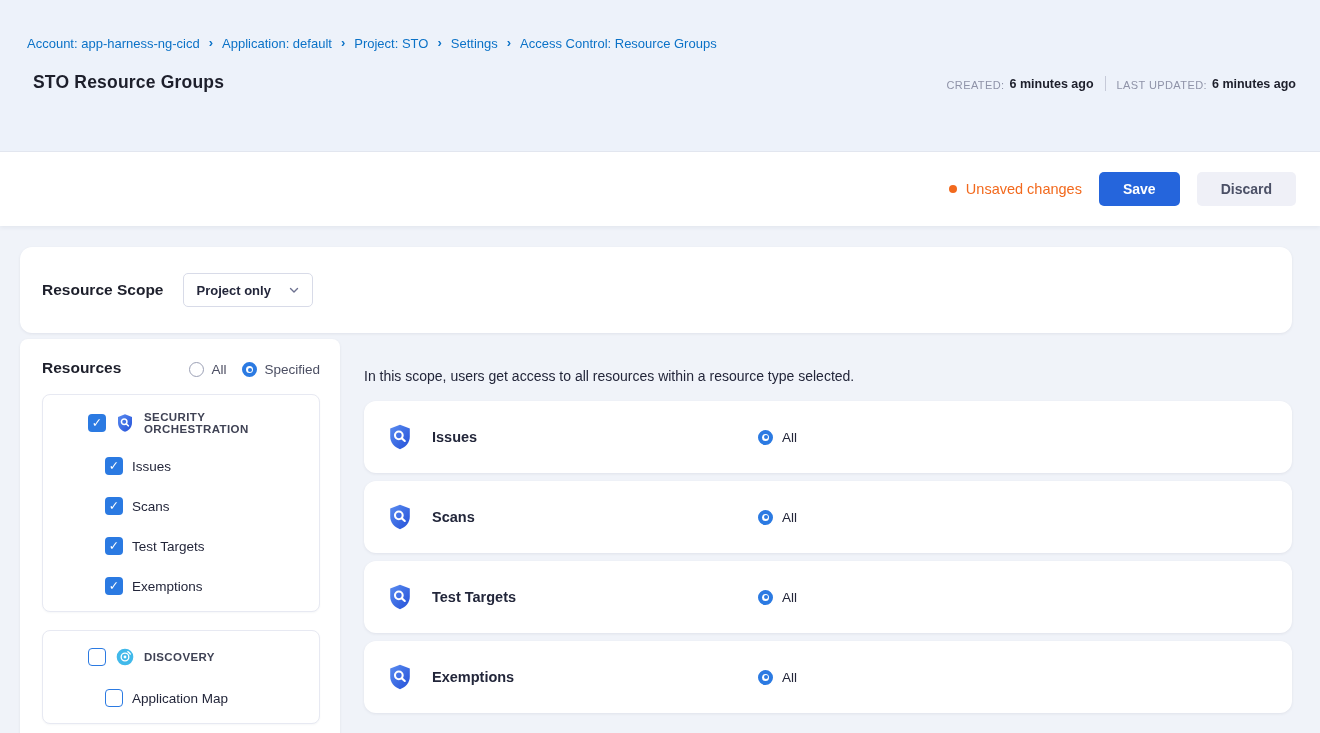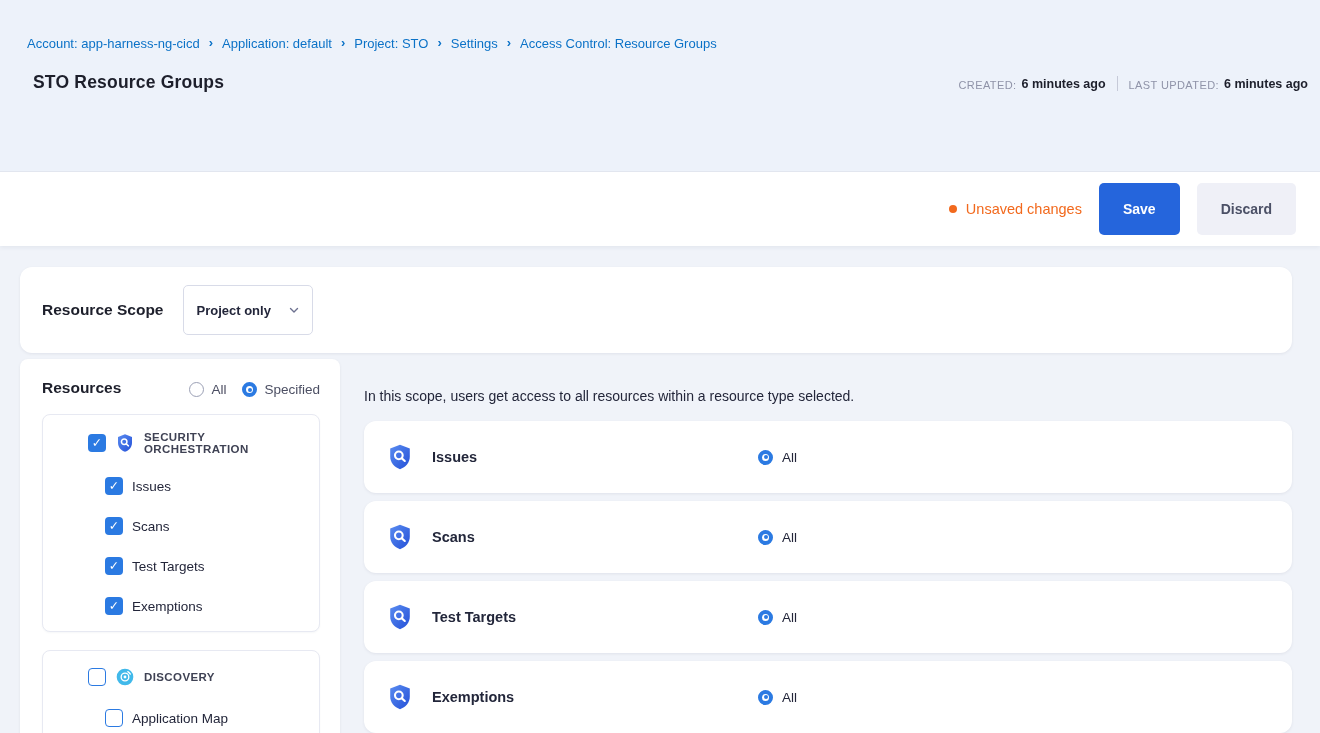--- a/index.html
+++ b/index.html
@@ -6,22 +6,22 @@
   html, body { width: 1320px; height: 733px; overflow: hidden; }
   body {
     font-family: "Liberation Sans", "DejaVu Sans", sans-serif;
     background: #f0f3f9;
     color: #23263a;
   }
 
   
   .page-header {
     background: #edf2fa;
-    padding: 36px 12px 0 27px;
-    height: 172px;
+    padding: 36px 24px 0 27px;
+    height: 152px;
     border-bottom: 1px solid #e3e7f0;
   }
   .breadcrumb { display: flex; align-items: center; gap: 9px; font-size: 13px; }
   .breadcrumb a { color: #0b72c7; text-decoration: none; cursor: pointer; }
   .crumb-sep { color: #0b72c7; font-size: 13px; font-weight: bold; transform: translateY(-1px); }
   .title-row { display: flex; align-items: flex-end; justify-content: space-between; margin-top: 21px; padding-left: 6px; }
   .page-title { font-size: 17.5px; font-weight: 700; color: #1d1f2b; letter-spacing: .2px; }
   .meta { display: flex; align-items: flex-end; font-size: 12px; padding-bottom: 2px; }
   .meta-label { color: #8f93a8; font-size: 11px; letter-spacing: .4px; margin-right: 5px; }
   .meta-value { color: #1d1f2b; font-weight: 700; font-size: 12.5px; }
@@ -35,33 +35,33 @@
     align-items: center;
     padding: 0 24px 0 20px;
     box-shadow: 0 2px 4px rgba(40,48,80,.06);
     position: relative;
     z-index: 2;
   }
   .toolbar-desc { font-size: 14.5px; color: #1f2330; }
   .toolbar-right { margin-left: auto; display: flex; align-items: center; gap: 17px; }
   .unsaved { display: flex; align-items: center; gap: 9px; color: #f2691d; font-size: 14.5px; }
   .unsaved-dot { width: 8px; height: 8px; border-radius: 50%; background: #f2691d; }
-  .btn { border: none; border-radius: 5px; font-family: inherit; font-size: 14px; font-weight: 700; cursor: pointer; height: 52px; }
+  .btn { border: none; border-radius: 5px; font-family: inherit; font-size: 14px; font-weight: 700; cursor: pointer; height: 34px; }
   .btn-save { background: #2565dc; color: #fff; padding: 0 24px; }
   .btn-discard { background: #eff0f7; color: #4b5066; padding: 0 24px; }
 
   
   .main { padding: 21px 28px 0 20px; }
   .card { background: #fff; border-radius: 12px; box-shadow: 0 1px 3px rgba(35,40,70,.08); }
 
   .scope-card { display: flex; align-items: center; gap: 20px; padding: 26px 22px; height: 86px; }
   .scope-label { font-size: 15.5px; font-weight: 700; color: #1d1f2b; }
   .scope-select {
     display: flex; align-items: center; justify-content: space-between;
-    width: 130px; height: 50px; padding: 16px 12px;
+    width: 130px; height: 34px; padding: 16px 12px;
     border: 1px solid #d8dbe8; border-radius: 5px; background: #fff; cursor: pointer;
   }
   .scope-select-value { font-size: 13px; font-weight: 600; color: #23263a; }
 
   .columns { display: flex; margin-top: 6px; align-items: flex-start; }
 
   
   .resources-panel {
     width: 320px; min-height: 410px; height: 410px;
     border-radius: 8px 8px 0 0;

